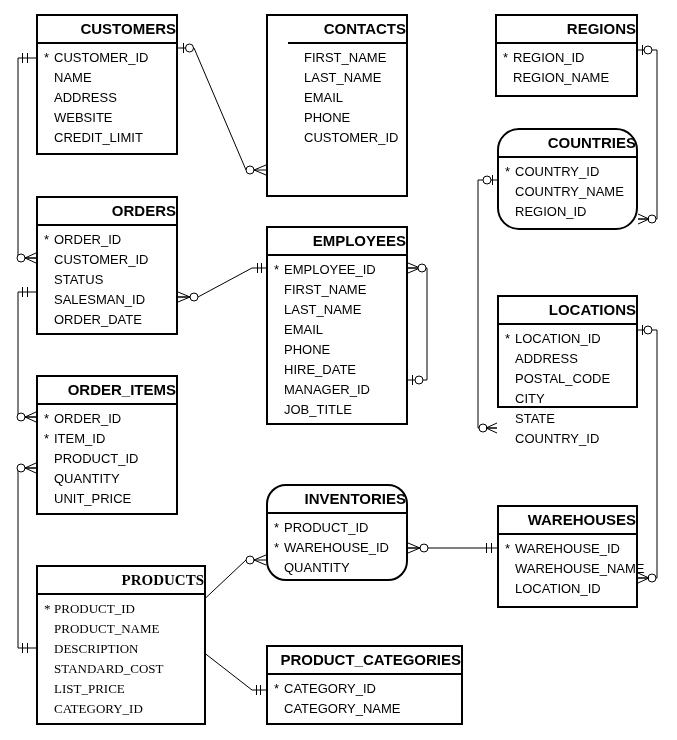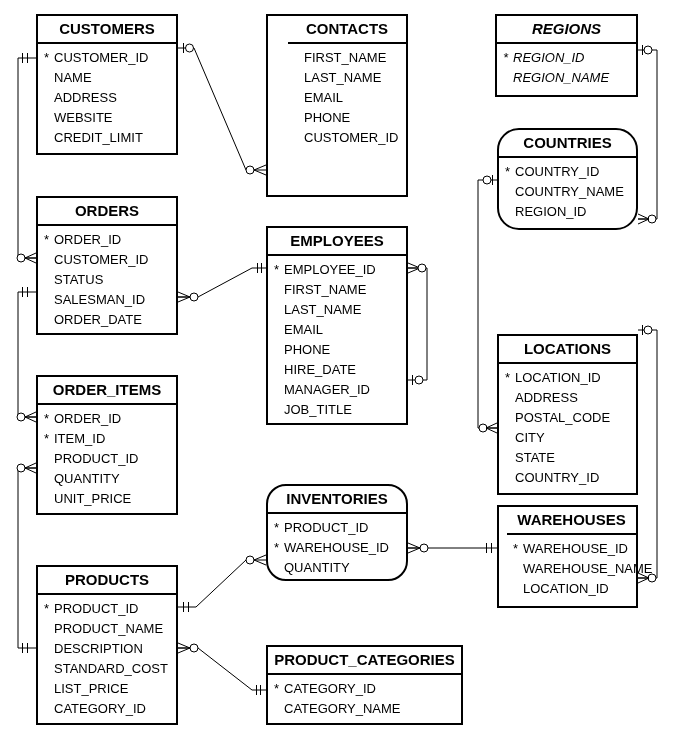--- a/index.html
+++ b/index.html
@@ -8,37 +8,37 @@
     font-family:"Liberation Sans","DejaVu Sans",sans-serif;color:#000;
     overflow:hidden;
   }
   #rels{position:absolute;left:0;top:0;z-index:0;}
   .entity{
     position:absolute;z-index:1;background:#fff;border:2px solid #000;
     box-sizing:border-box;
   }
   .etitle{
     height:26px;line-height:26px;border-bottom:2px solid #000;
-    text-align:center;font-weight:bold;font-size:15px;white-space:nowrap;
+    text-align:right;font-weight:bold;font-size:15px;white-space:nowrap;
   }
   .efields{padding:4px 4px 0 6px;}
   .row{font-size:13px;line-height:20px;white-space:nowrap;}
   .pk{display:inline-block;width:10px;font-size:13px;}
   
   .e-customers{left:36px;top:14px;width:142px;height:141px;}
   .e-contacts{left:266px;top:14px;width:142px;height:183px;padding-left:20px;}
-  .e-regions{left:495px;top:14px;width:143px;height:83px;font-style:italic;}
+  .e-regions{left:495px;top:14px;width:143px;height:83px;}
   .e-orders{left:36px;top:196px;width:142px;height:139px;}
   .e-employees{left:266px;top:226px;width:142px;height:199px;}
   .e-countries{left:497px;top:128px;width:141px;height:102px;border-radius:22px;}
   .e-order_items{left:36px;top:375px;width:142px;height:140px;}
-  .e-locations{left:497px;top:295px;width:141px;height:161px;margin-top:39px;}
-  .e-products{left:36px;top:565px;width:142px;height:160px;}
+  .e-locations{left:497px;top:295px;width:141px;height:113px;}
+  .e-products{left:36px;top:565px;width:170px;height:160px;font-family:Liberation Serif, serif;}
   .e-inventories{left:266px;top:484px;width:142px;height:97px;border-radius:20px;}
-  .e-warehouses{left:497px;top:505px;width:141px;height:103px;padding-left:8px;}
+  .e-warehouses{left:497px;top:505px;width:141px;height:103px;}
   .e-product_categories{left:266px;top:645px;width:197px;height:80px;}
   svg line, svg polyline{stroke:#000;stroke-width:1;fill:none;}
   svg circle{stroke:#000;stroke-width:1;fill:#fff;}
 </style>
 </head>
 <body>
 
 <div id="canvas">
 
   <svg id="rels" width="677" height="740">

